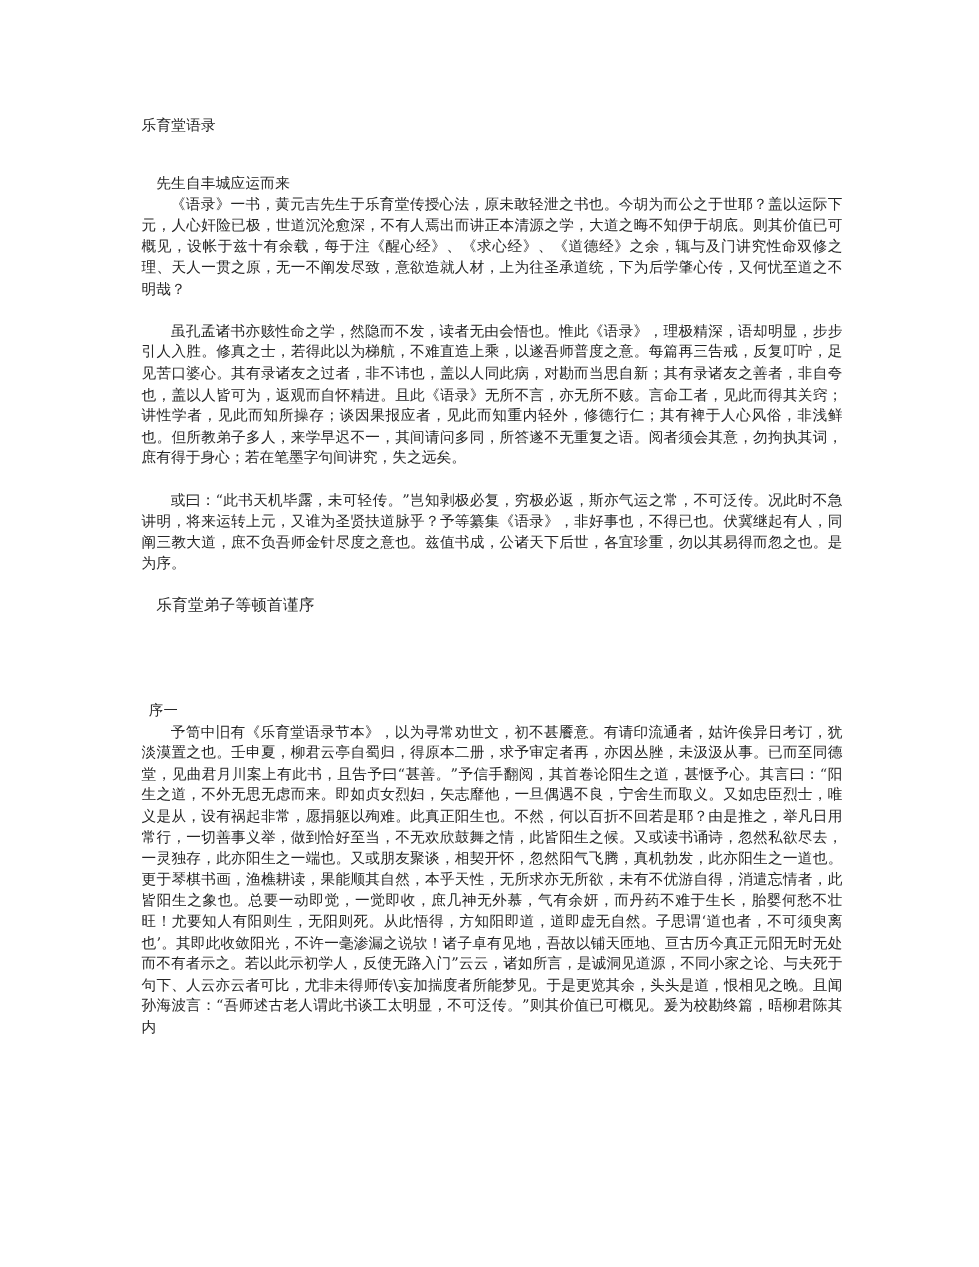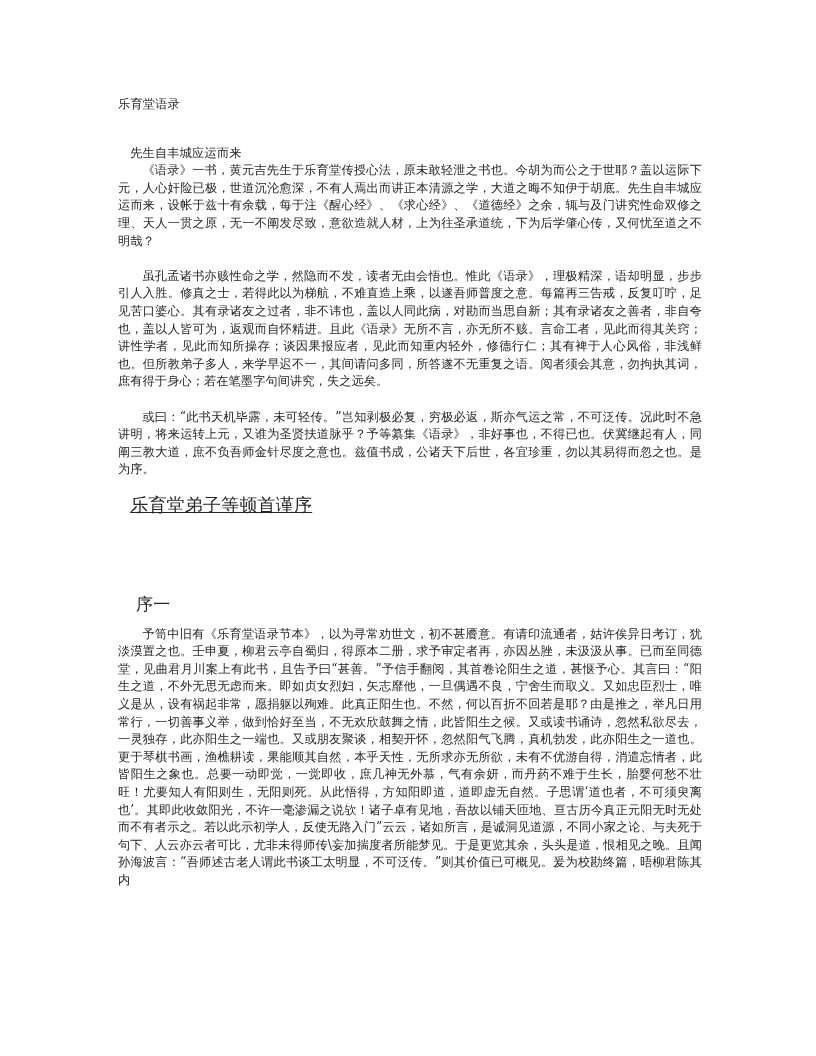--- a/index.html
+++ b/index.html
@@ -47,50 +47,49 @@
     line-height: 17.6px;
     margin: 0;
     text-indent: 24.4px;
     text-align: justify;
     text-justify: inter-character;
     letter-spacing: 0.1px;
     word-break: break-all;
   }
   .para-gap { height: 17.6px; }
   .signature {
-    font-size: 18px;
+    font-size: 13px;
     line-height: 17.6px;
     margin: 0;
     text-indent: 12.2px;
     letter-spacing: 0.2px;
-    text-decoration: underline;
   }
   .big-gap { height: 70px; }
   .sig-gap { height: 17.6px; }
   .xu-heading {
-    font-size: 17px;
+    font-size: 12px;
     line-height: 17.6px;
-    margin: 12px;
+    margin: 0;
     text-indent: 6px;
     letter-spacing: 0.2px;
   }
 </style>
 </head>
 <body>
 
 <div class="page">
   <div class="content">
 
     <p class="doc-title">乐育堂语录</p>
 
     <div class="gap-after-title"></div>
 
     <p class="section-heading">先生自丰城应运而来</p>
 
-    <p class="para">《语录》一书，黄元吉先生于乐育堂传授心法，原未敢轻泄之书也。今胡为而公之于世耶？盖以运际下元，人心奸险已极，世道沉沦愈深，不有人焉出而讲正本清源之学，大道之晦不知伊于胡底。先生自丰城应运而来，设帐于兹十有余载，每于注《醒心经》、《求心经》、《道德经》之余，辄与及门讲究性命双修之理、天人一贯之原，无一不阐发尽致，意欲造就人材，上为往圣承道统，下为后学肇心传，又何忧至道之不明哉？</p>
+    <p class="para">《语录》一书，黄元吉先生于乐育堂传授心法，原未敢轻泄之书也。今胡为而公之于世耶？盖以运际下元，人心奸险已极，世道沉沦愈深，不有人焉出而讲正本清源之学，大道之晦不知伊于胡底。则其价值已可概见，设帐于兹十有余载，每于注《醒心经》、《求心经》、《道德经》之余，辄与及门讲究性命双修之理、天人一贯之原，无一不阐发尽致，意欲造就人材，上为往圣承道统，下为后学肇心传，又何忧至道之不明哉？</p>
 
     <div class="para-gap"></div>
 
     <p class="para">虽孔孟诸书亦赅性命之学，然隐而不发，读者无由会悟也。惟此《语录》，理极精深，语却明显，步步引人入胜。修真之士，若得此以为梯航，不难直造上乘，以遂吾师普度之意。每篇再三告戒，反复叮咛，足见苦口婆心。其有录诸友之过者，非不讳也，盖以人同此病，对勘而当思自新；其有录诸友之善者，非自夸也，盖以人皆可为，返观而自怀精进。且此《语录》无所不言，亦无所不赅。言命工者，见此而得其关窍；讲性学者，见此而知所操存；谈因果报应者，见此而知重内轻外，修德行仁；其有裨于人心风俗，非浅鲜也。但所教弟子多人，来学早迟不一，其间请问多同，所答遂不无重复之语。阅者须会其意，勿拘执其词，庶有得于身心；若在笔墨字句间讲究，失之远矣。</p>
 
     <div class="para-gap"></div>
 
     <p class="para">或曰：“此书天机毕露，未可轻传。”岂知剥极必复，穷极必返，斯亦气运之常，不可泛传。况此时不急讲明，将来运转上元，又谁为圣贤扶道脉乎？予等纂集《语录》，非好事也，不得已也。伏冀继起有人，同阐三教大道，庶不负吾师金针尽度之意也。兹值书成，公诸天下后世，各宜珍重，勿以其易得而忽之也。是为序。</p>
 
     <div class="sig-gap"></div>

